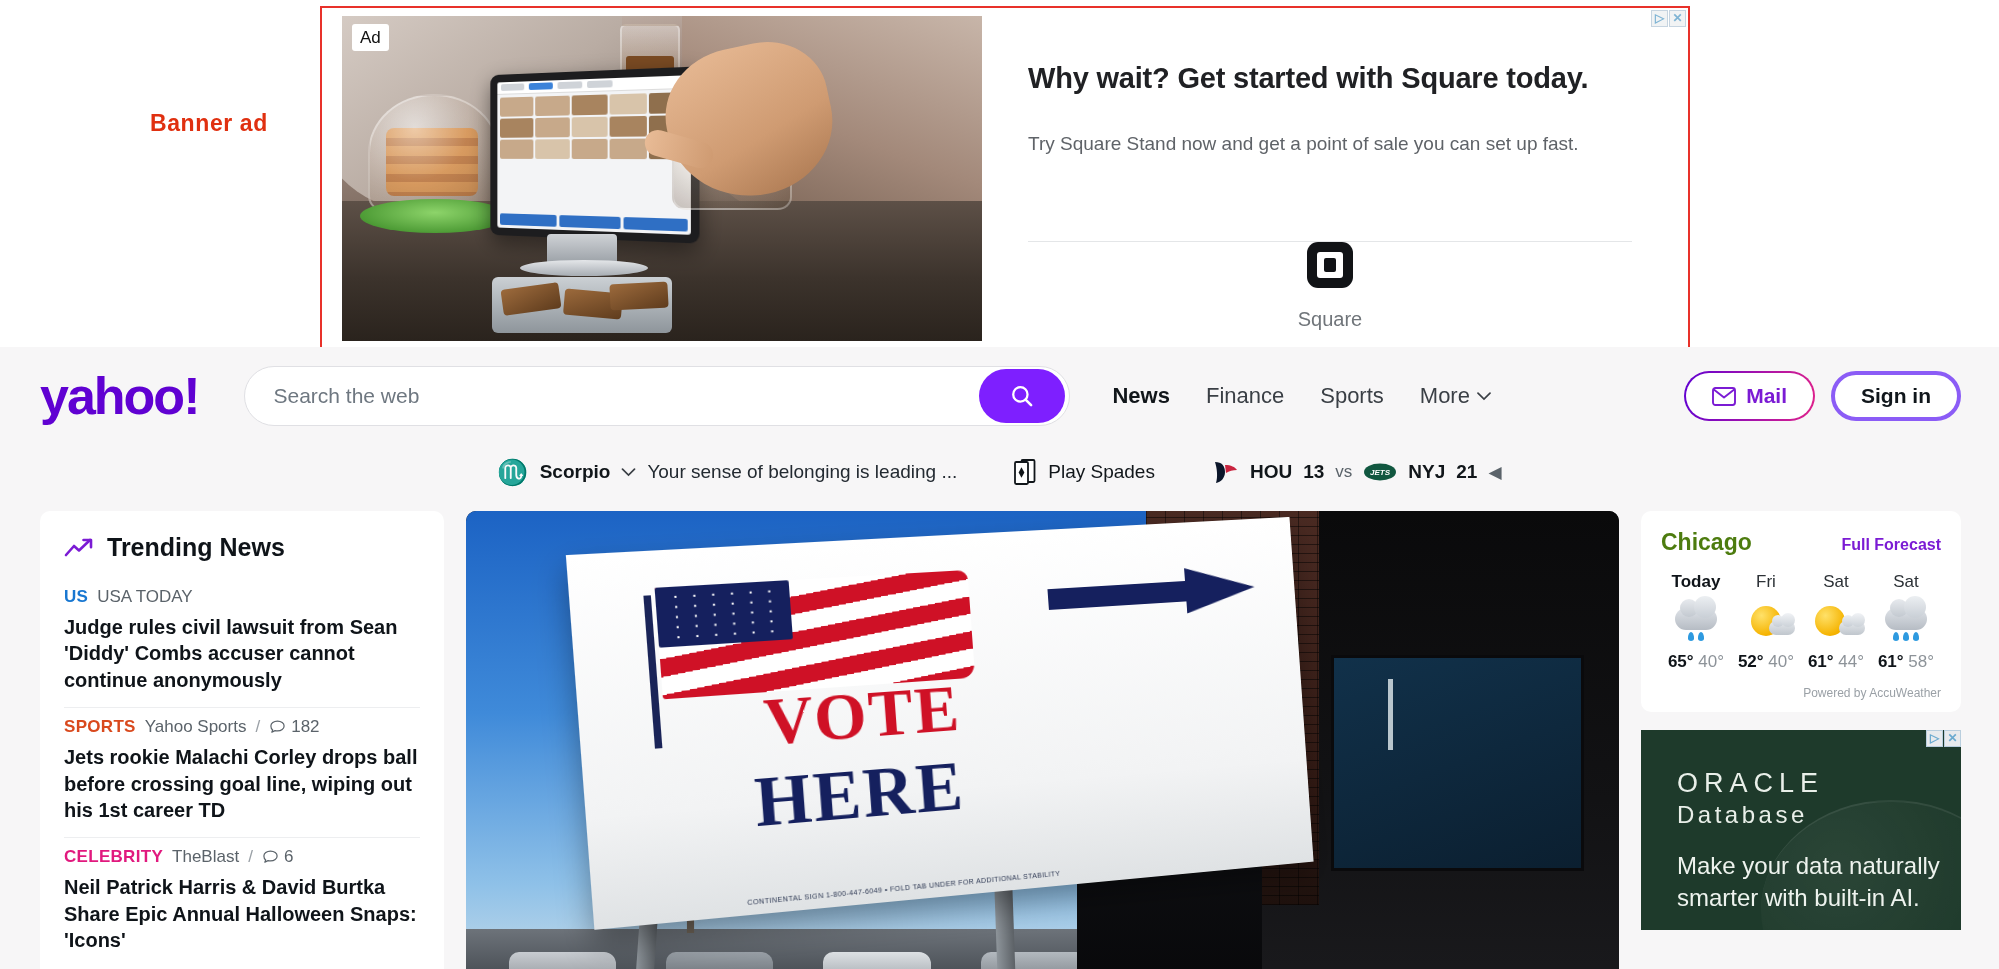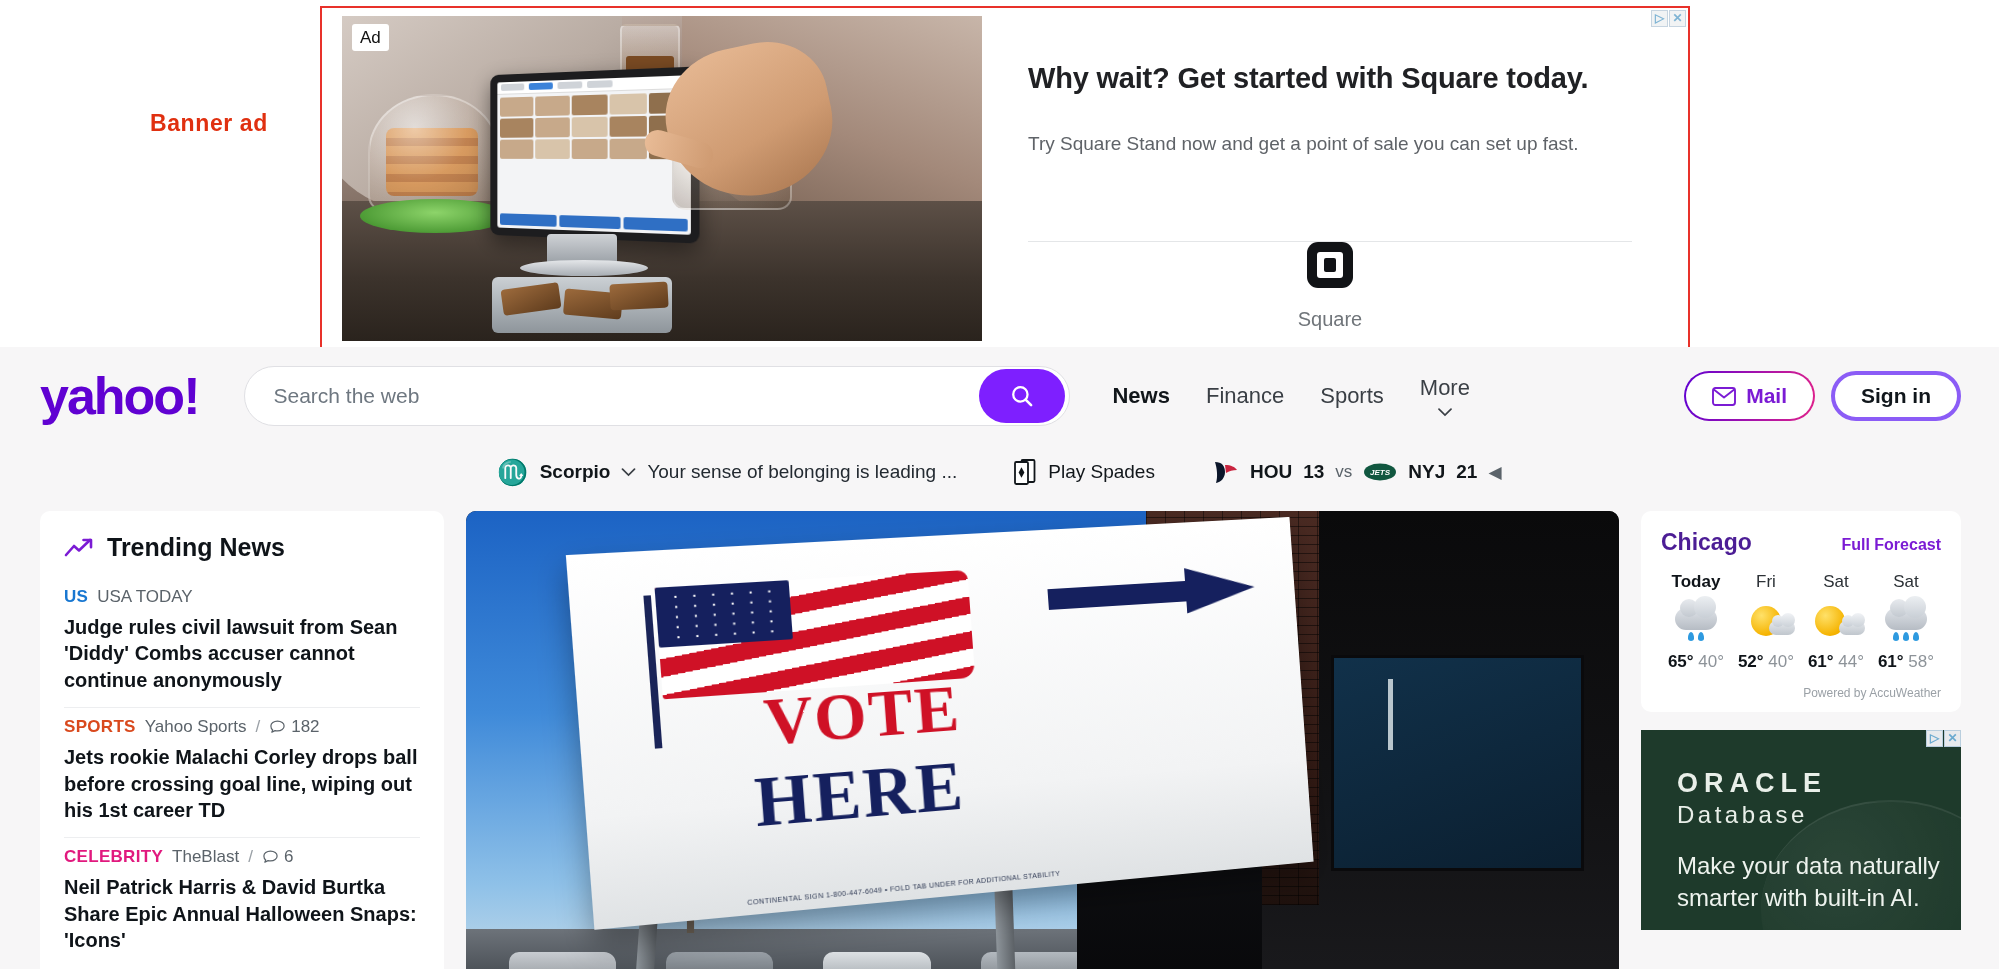--- a/index.html
+++ b/index.html
@@ -279,21 +279,21 @@
   }
   .nav {
     display: flex; align-items: center; gap: 36px;
     margin-left: 42px;
   }
   .nav a {
     font-size: 22px; color: #3a3f45; text-decoration: none;
     white-space: nowrap;
   }
   .nav a.active { color: #11161a; font-weight: 700; }
-  .nav .more { display: flex; align-items: center; gap: 7px; flex-direction: column; }
+  .nav .more { display: flex; align-items: center; gap: 7px; }
   .account {
     margin-left: auto;
     display: flex; align-items: center; gap: 16px;
   }
   .mail-btn {
     display: flex; align-items: center; gap: 10px;
     height: 50px; padding: 0 26px;
     border-radius: 25px;
     background:
       linear-gradient(#fff,#fff) padding-box,
@@ -504,21 +504,21 @@
 
   
   .right-col { width: 320px; flex: none; display: flex; flex-direction: column; gap: 18px; }
   .weather {
     padding: 18px 20px 12px 20px;
   }
   .weather-head {
     display: flex; align-items: baseline; justify-content: space-between;
     margin-bottom: 16px;
   }
-  .city { font-size: 23px; font-weight: 700; color: #4c1d95; }
+  .city { font-size: 23px; font-weight: 700; color: #4d7c0f; }
   .full-forecast { font-size: 16px; color: #7b1bd4; font-weight: 600; cursor: pointer; }
   .days { display: flex; justify-content: space-between; }
   .day { width: 72px; text-align: center; }
   .day-name { font-size: 17px; color: #2c3136; margin-bottom: 12px; }
   .day.today .day-name { font-weight: 700; color: #0f1419; }
   .wx-icon { height: 42px; position: relative; margin-bottom: 6px; }
   .temps { font-size: 17px; }
   .temp-hi { font-weight: 700; color: #0f1419; }
   .temp-lo { color: #8d9399; }
   .powered {
@@ -592,21 +592,21 @@
     width: 17px; height: 17px;
     background: #e8eaed;
     border: 1px solid #b9cede;
     color: #6aa9cf; font-size: 12px; line-height: 15px; text-align: center; font-weight: 700;
   }
   .oracle-brand {
     position: absolute; left: 36px; top: 40px;
     color: #e9efe9;
   }
   .oracle-word {
-    font-size: 27px; letter-spacing: 6px; font-weight: 700; line-height: 1;
+    font-size: 27px; letter-spacing: 6px; font-weight: 400; line-height: 1;
   }
   .oracle-sub {
     font-size: 24px; letter-spacing: 3.5px; margin-top: 6px; line-height: 1;
   }
   .oracle-tag {
     position: absolute; left: 36px; top: 120px; right: 20px;
     color: #eef3ee; font-size: 24px; line-height: 1.32;
   }
 </style>
 </head>

